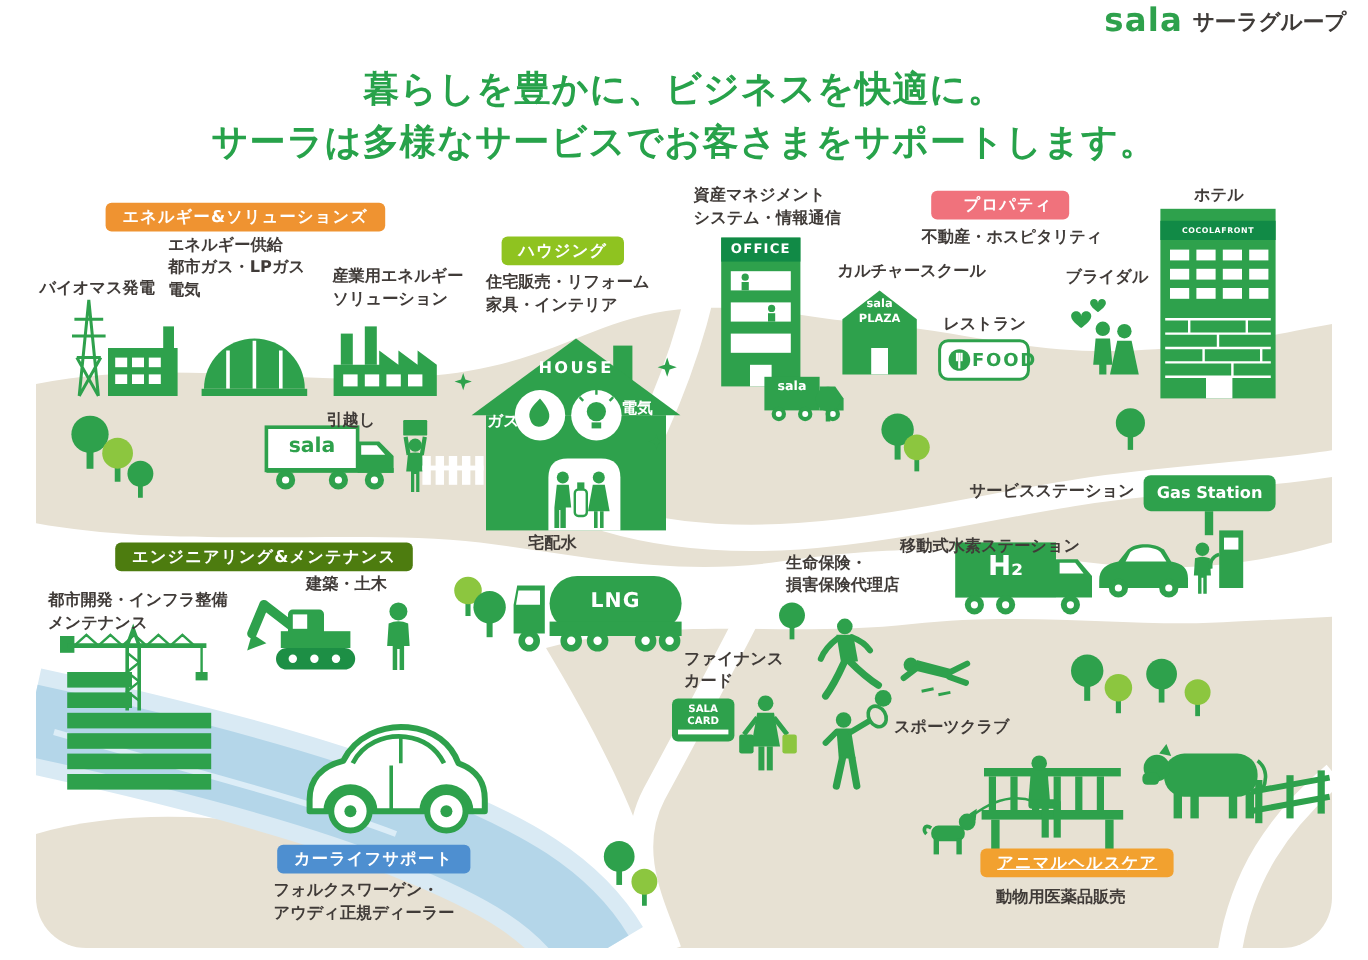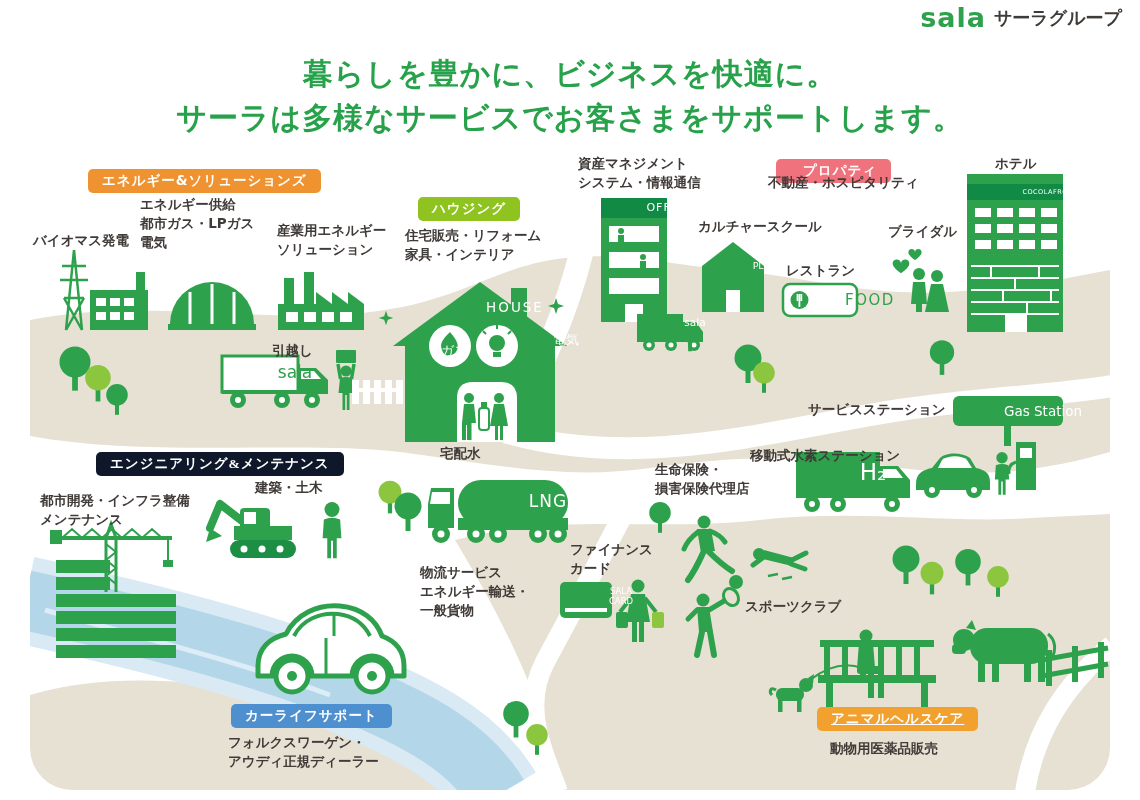--- a/index.html
+++ b/index.html
@@ -8,21 +8,21 @@
   .art{position:absolute;left:0;top:0;width:1140px;height:800px;}
   .title{position:absolute;left:0;width:100%;text-align:center;color:#27a24a;
          font-weight:bold;font-size:30px;letter-spacing:1px;}
   .logo{position:absolute;top:4px;right:18px;display:flex;align-items:center;gap:8px;}
   .logo-mark{color:#2ea14c;font-weight:bold;font-size:27px;letter-spacing:1px;line-height:1;}
   .logo-text{color:#3f3b38;font-weight:bold;font-size:18px;}
   .badge{position:absolute;color:#fff;font-size:13.5px;font-weight:bold;
          padding:3px 14px;border-radius:5px;letter-spacing:1px;white-space:nowrap;}
   .lbl{position:absolute;font-size:13.5px;font-weight:bold;color:#403b38;
        line-height:1.42;white-space:pre-line;}
-  .sign{position:absolute;color:#fff;font-weight:normal;white-space:pre-line;text-align:center;padding-left:35px;}
+  .sign{position:absolute;color:#fff;font-weight:bold;white-space:pre-line;text-align:center;}
   .sign.green{color:#2ea14c;}
 </style>
 </head>
 <body>
 
 <div class="stage">
 
   <svg class="art" viewBox="0 0 1140 800">
     <defs>
       <clipPath id="frame">
@@ -446,51 +446,48 @@
     <span class="logo-mark">sala</span>
     <span class="logo-text">サーラグループ</span>
   </div>
 
   <div class="title" style="top:54px;">暮らしを豊かに、ビジネスを快適に。</div>
   <div class="title" style="top:98px;">サーラは多様なサービスでお客さまをサポートします。</div>
 
   <div class="badge" style="left: 88px; top: 169px; background-color: rgb(239, 147, 49);">エネルギー&amp;ソリューションズ</div>
   <div class="badge" style="left: 418px; top: 197px; background-color: rgb(143, 195, 32);">ハウジング</div>
   <div class="badge" style="left: 776px; top: 159px; background-color: rgb(240, 114, 124); padding-left: 27px;">プロパティ</div>
-  <div class="badge" style="left: 96px; top: 452px; background-color: #0f172a; font-family: Liberation Serif, serif;">エンジニアリング&amp;メンテナンス</div>
+  <div class="badge" style="left: 96px; top: 452px; background-color: #4d7c0f;">エンジニアリング&amp;メンテナンス</div>
   <div class="badge" style="left: 231px; top: 704px; background-color: rgb(78, 143, 208);">カーライフサポート</div>
   <div class="badge" style="left: 817px; top: 707px; background-color: rgb(242, 161, 47); text-decoration: underline;">アニマルヘルスケア</div>
 
   <div class="lbl" style="left:140px;top:195px;">エネルギー供給
 都市ガス・LPガス
 電気</div>
   <div class="lbl" style="left:33px;top:231px;">バイオマス発電</div>
   <div class="lbl" style="left:277px;top:221px;">産業用エネルギー
 ソリューション</div>
   <div class="lbl" style="left:405px;top:226px;">住宅販売・リフォーム
 家具・インテリア</div>
   <div class="lbl" style="left:578px;top:154px;">資産マネジメント
 システム・情報通信</div>
   <div class="lbl" style="left:698px;top:217px;">カルチャースクール</div>
-  <div class="lbl" style="left:768px;top:173px;">不動産・ホスピタリティ</div>
+  <div class="lbl" style="left:768px;top:189px;">不動産・ホスピタリティ</div>
   <div class="lbl" style="left:995px;top:154px;">ホテル</div>
   <div class="lbl" style="left:888px;top:222px;">ブライダル</div>
   <div class="lbl" style="left:786px;top:261px;">レストラン</div>
   <div class="lbl" style="left:272px;top:341px;">引越し</div>
   <div class="lbl" style="left:440px;top:444px;">宅配水</div>
   <div class="lbl" style="left:808px;top:400px;">サービスステーション</div>
   <div class="lbl" style="left:750px;top:446px;">移動式水素ステーション</div>
   <div class="lbl" style="left:655px;top:460px;">生命保険・
 損害保険代理店</div>
   <div class="lbl" style="left:40px;top:491px;">都市開発・インフラ整備
 メンテナンス</div>
   <div class="lbl" style="left:255px;top:478px;text-align:right;">建築・土木</div>
-  <div class="lbl" style="left:420px;top:563px;">物流サービス
-エネルギー輸送・
-一般貨物</div>
   <div class="lbl" style="left:570px;top:540px;">ファイナンス
 カード</div>
   <div class="lbl" style="left:745px;top:597px;">スポーツクラブ</div>
   <div class="lbl" style="left:228px;top:733px;">フォルクスワーゲン・
 アウディ正規ディーラー</div>
   <div class="lbl" style="left:830px;top:739px;">動物用医薬品販売</div>
 
   <div class="sign" style="left:420px;top:299px;width:120px;font-size:13.5px;letter-spacing:2px;">HOUSE</div>
   <div class="sign" style="left:406px;top:342px;font-size:13px;">ガス</div>
   <div class="sign" style="left:518px;top:331px;font-size:13px;">電気</div>

